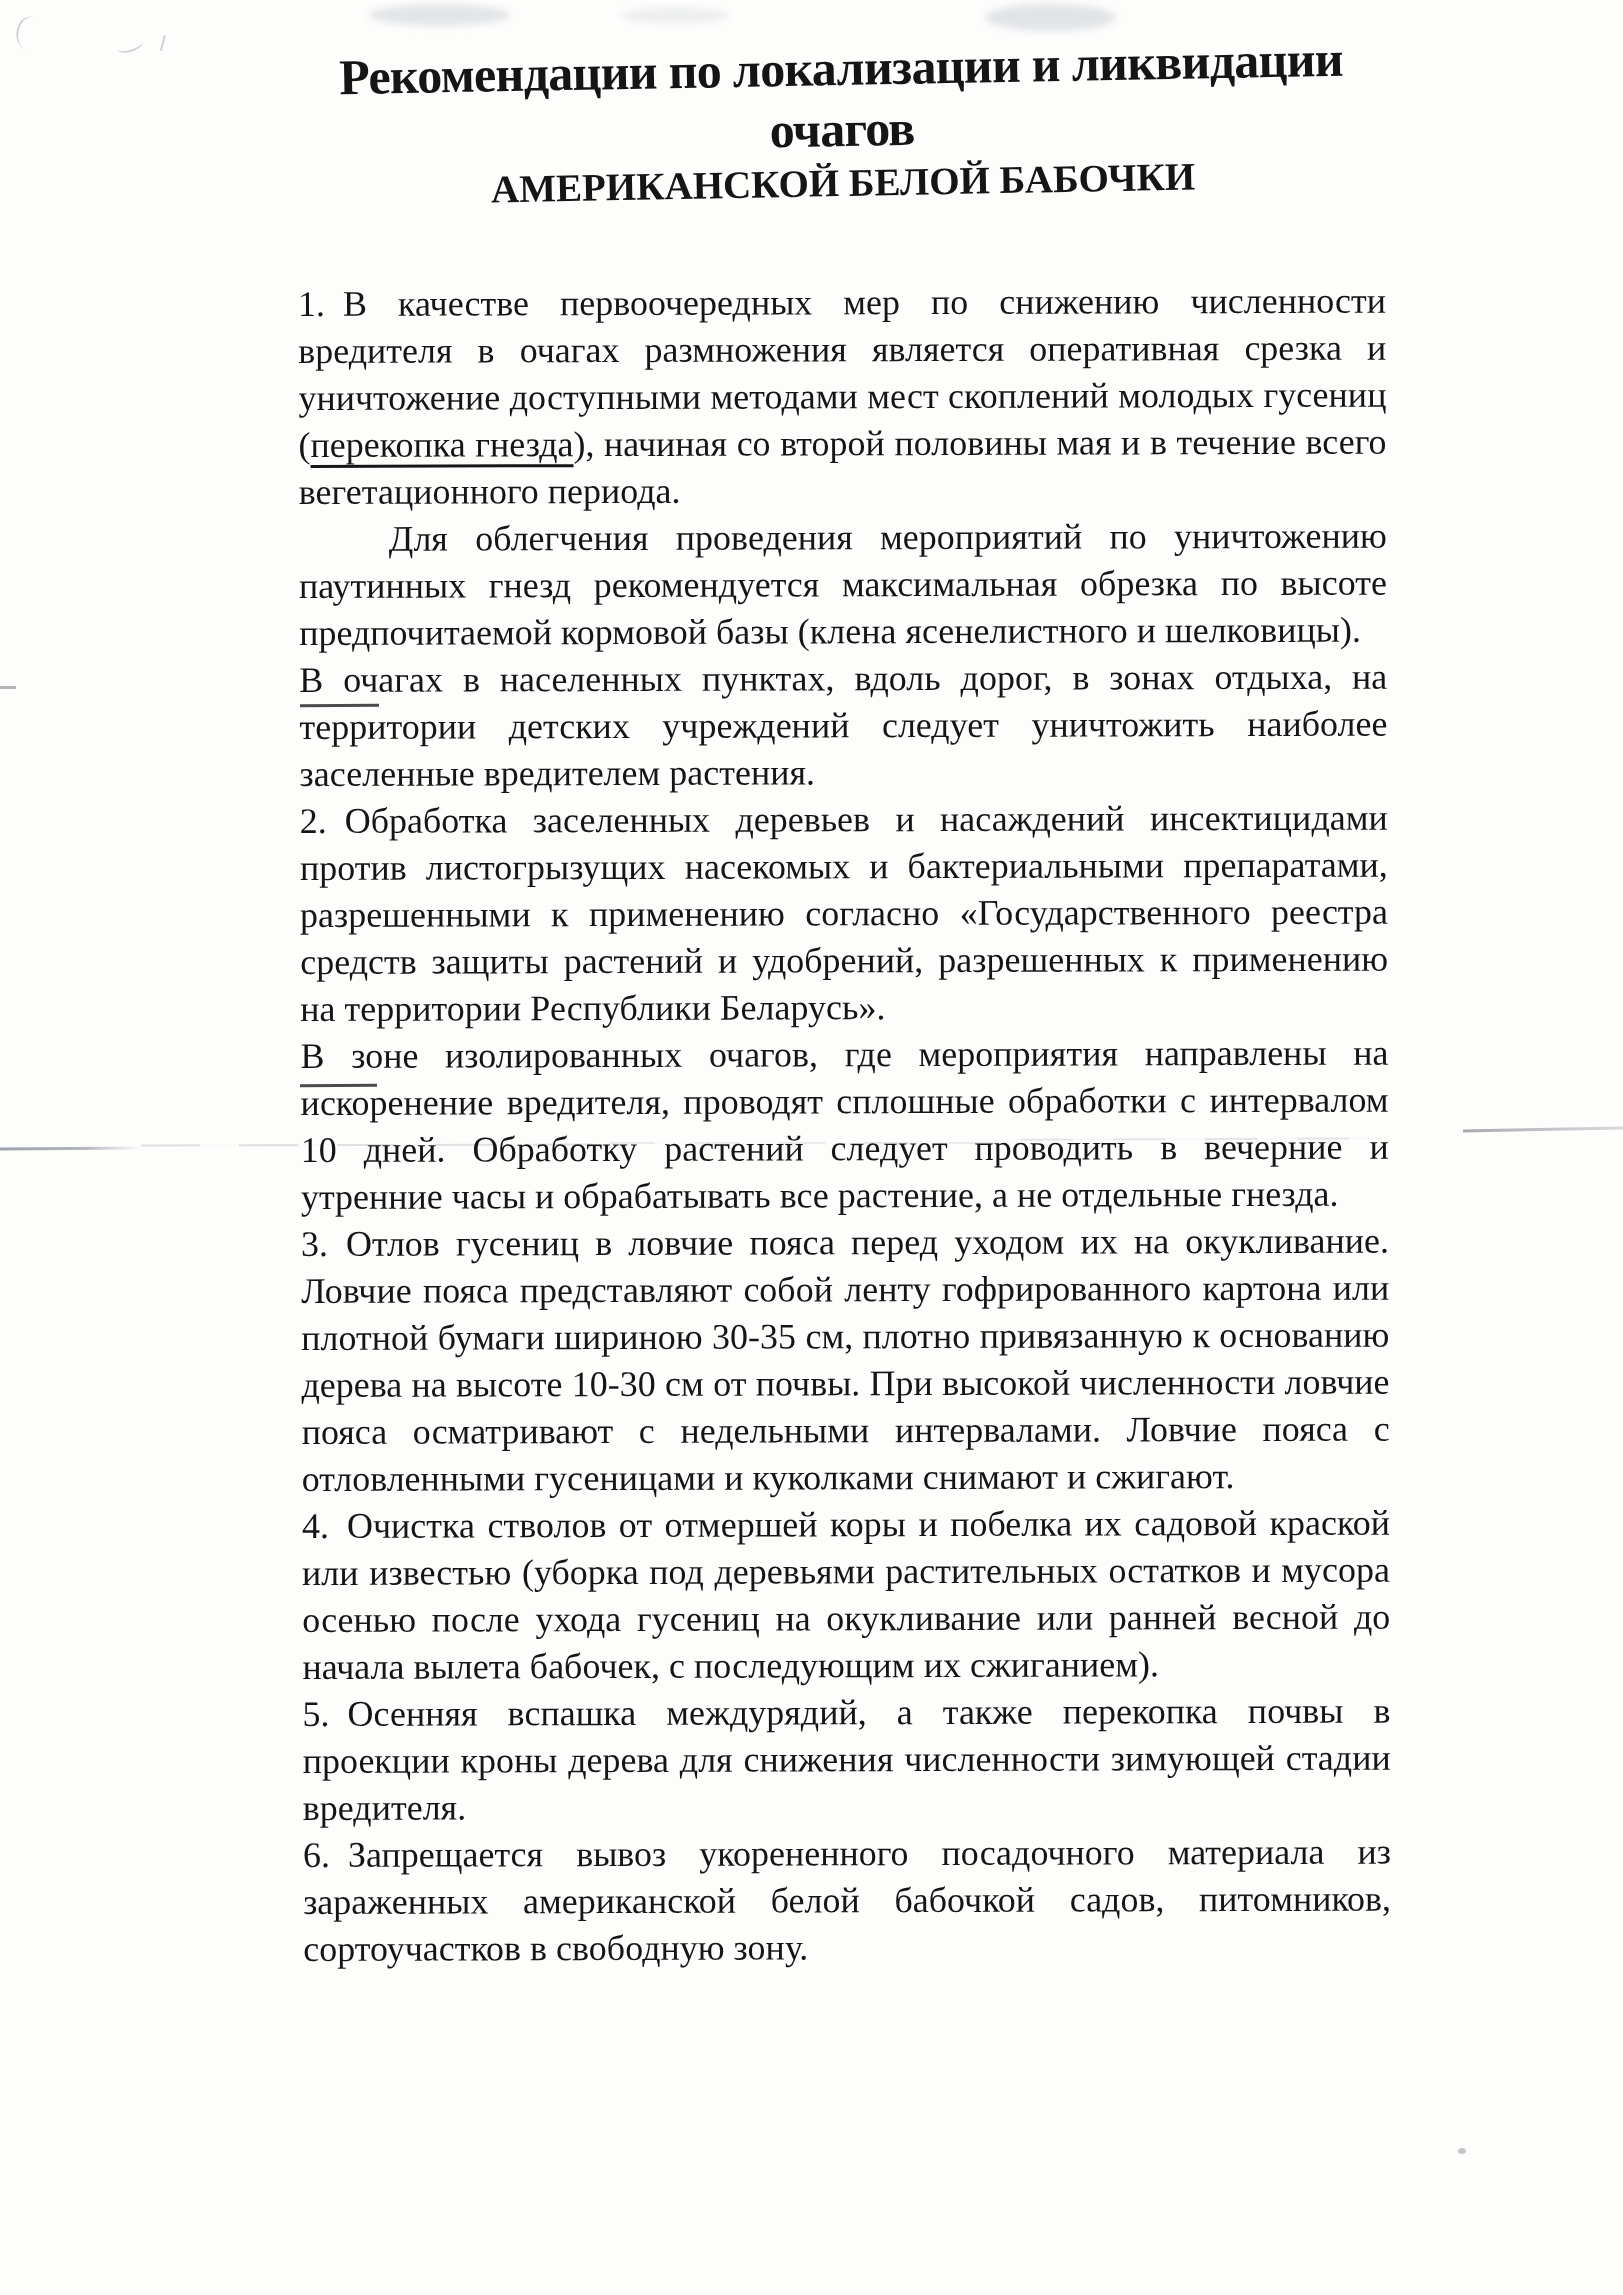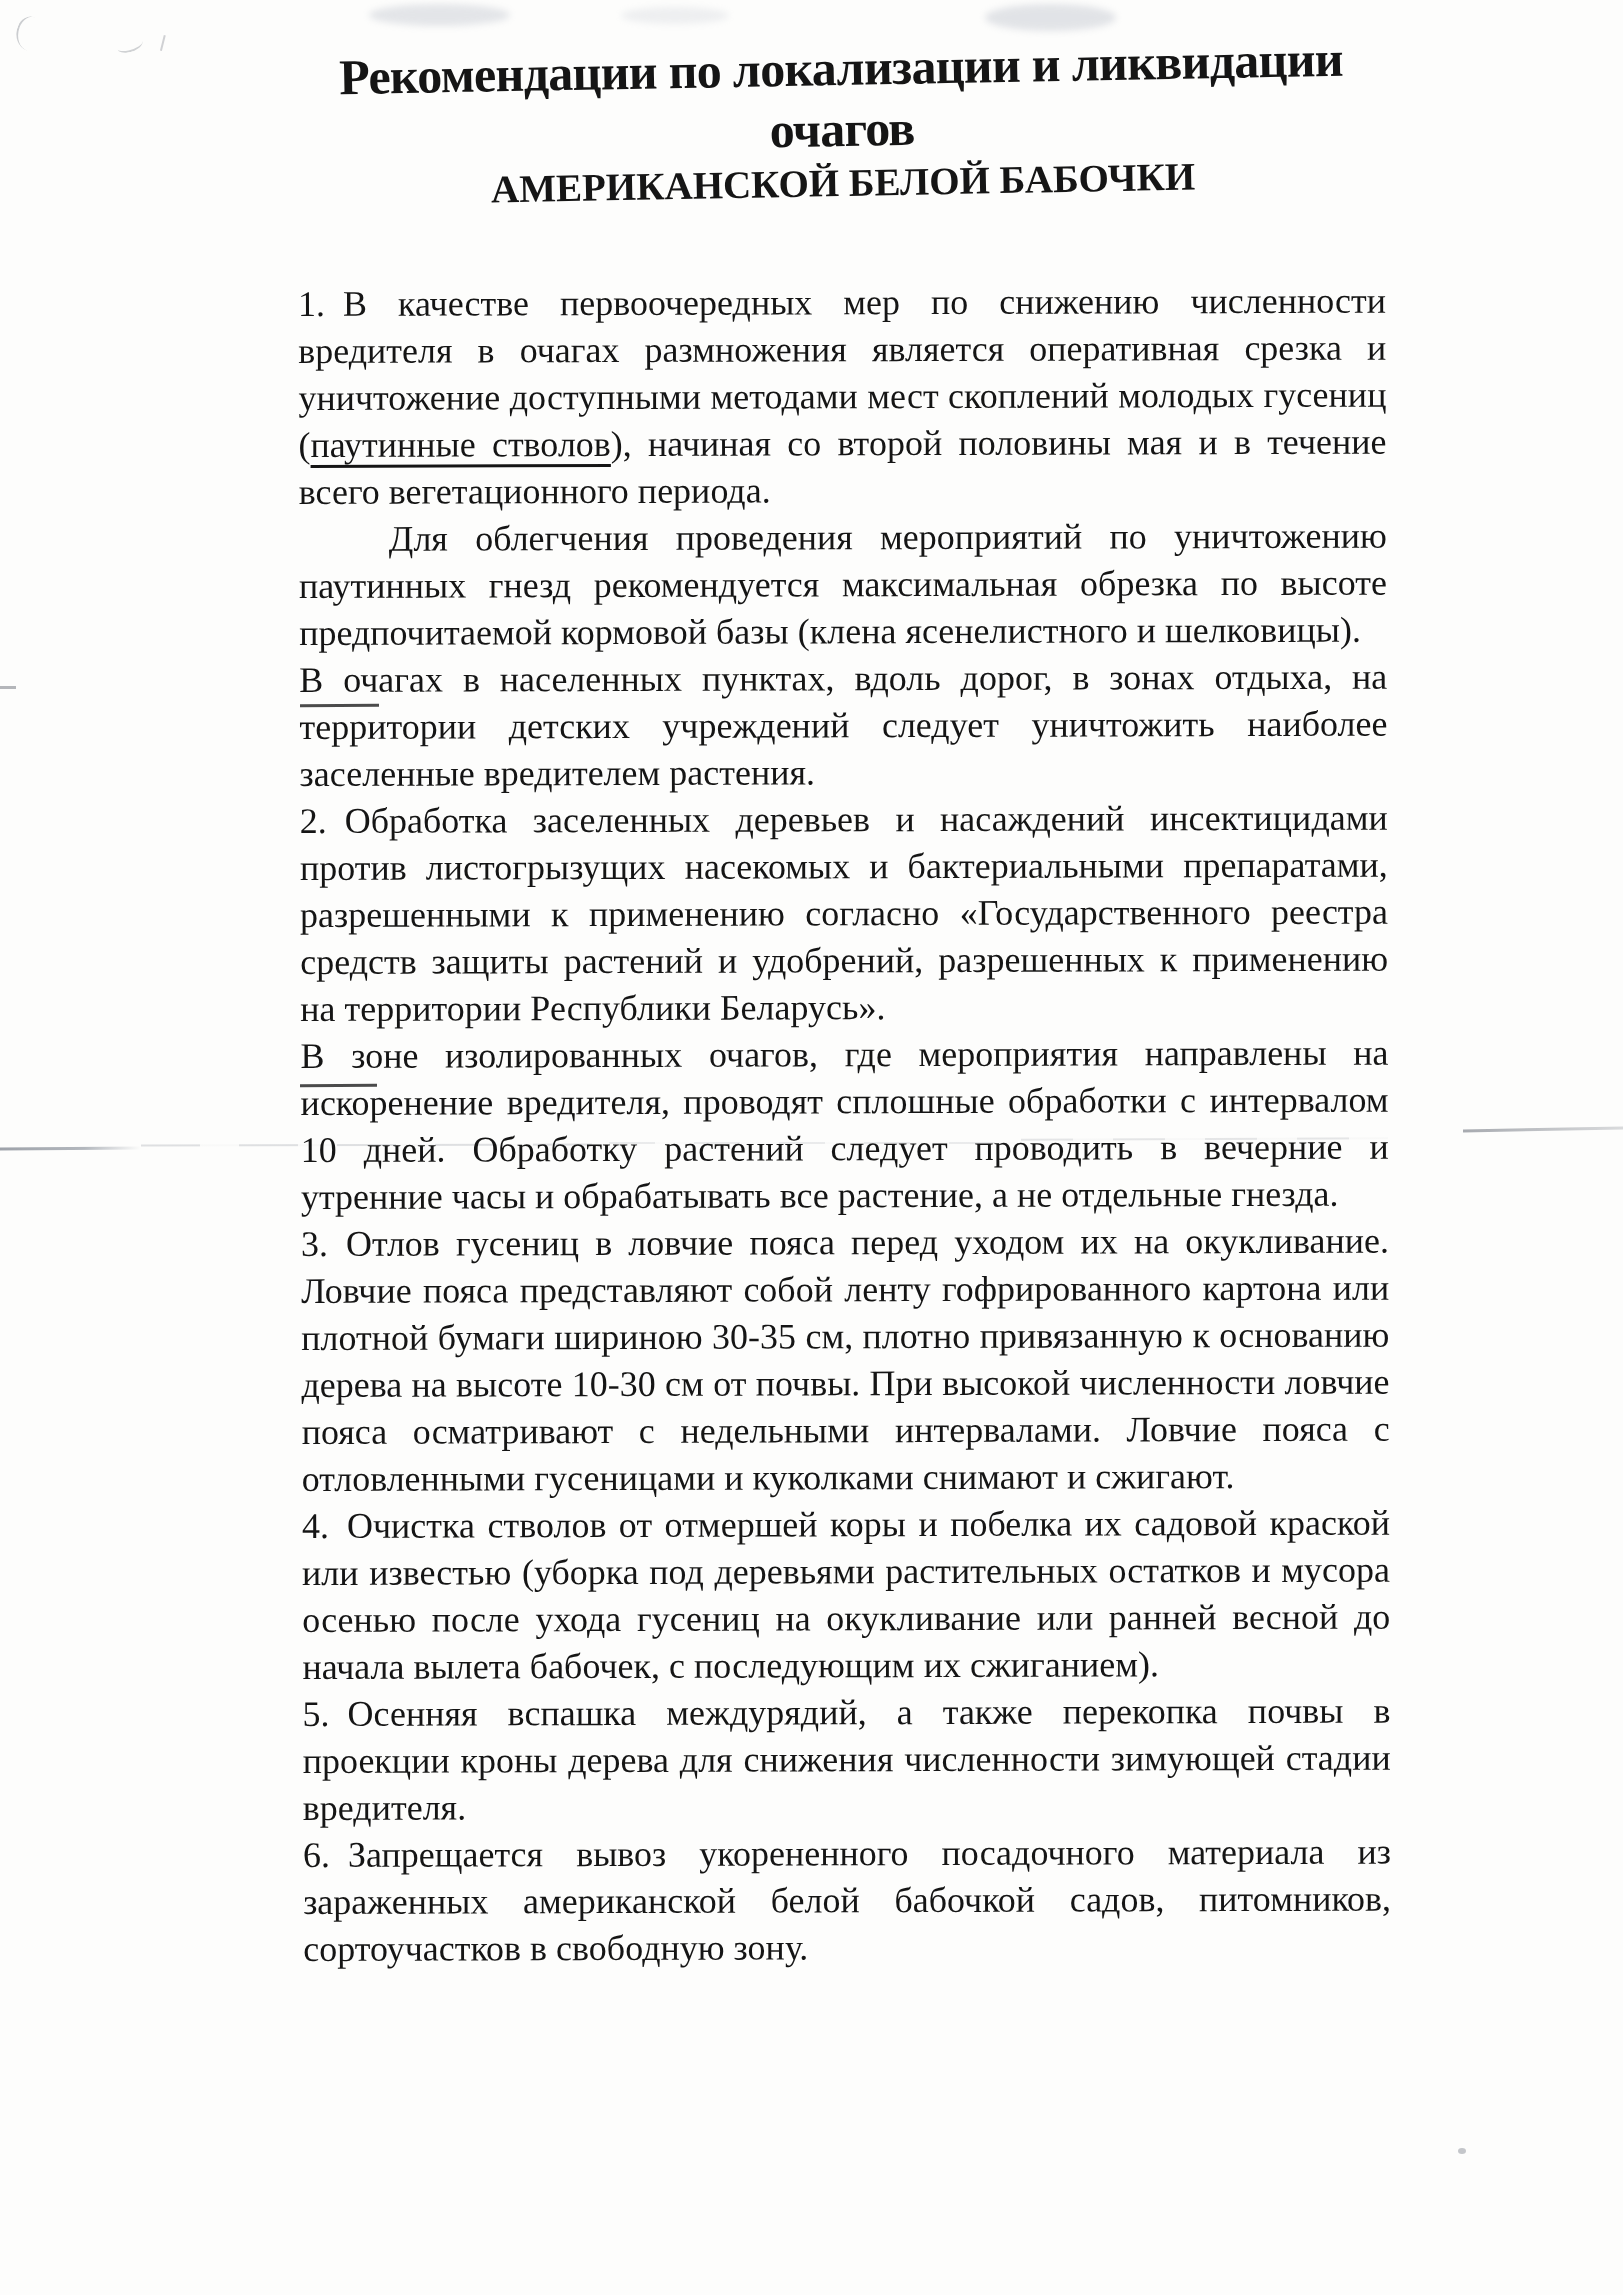--- a/index.html
+++ b/index.html
@@ -127,21 +127,21 @@
   <div class="ink-underline-bit" id="ua1"></div>
   <div class="ink-underline-bit" id="ua2"></div>
 
   <header class="title-block">
     <h1 class="t1">Рекомендации по локализации и ликвидации</h1>
     <h1 class="t2">очагов</h1>
     <h2 class="t3">АМЕРИКАНСКОЙ БЕЛОЙ БАБОЧКИ</h2>
   </header>
 
   <main class="body-text">
-    <p><span>1. В качестве первоочередных мер по снижению численности вредителя в очагах размножения является оперативная срезка и уничтожение доступными методами мест скоплений молодых гусениц (</span><span class="u">паутинные стволов</span><span>), начиная со второй половины мая и в течение всего вегетационного периода.</span></p>
+    <p><span>1. В качестве первоочередных мер по снижению численности вредителя в очагах размножения является оперативная срезка и уничтожение доступными методами мест скоплений молодых гусениц (</span><span class="u">перекопка гнезда</span><span>), начиная со второй половины мая и в течение всего вегетационного периода.</span></p>
     <p class="indent"><span>Для облегчения проведения мероприятий по уничтожению паутинных гнезд рекомендуется максимальная обрезка по высоте предпочитаемой кормовой базы (клена ясенелистного и шелковицы).</span></p>
     <p><span>В очагах в населенных пунктах, вдоль дорог, в зонах отдыха, на территории детских учреждений следует уничтожить наиболее заселенные вредителем растения.</span></p>
     <p><span>2. Обработка заселенных деревьев и насаждений инсектицидами против листогрызущих насекомых и бактериальными препаратами, разрешенными к применению согласно «Государственного реестра средств защиты растений и удобрений, разрешенных к применению на территории Республики Беларусь».</span></p>
     <p><span>В зоне изолированных очагов, где мероприятия направлены на искоренение вредителя, проводят сплошные обработки с интервалом 10 дней. Обработку растений следует проводить в вечерние и утренние часы и обрабатывать все растение, а не отдельные гнезда.</span></p>
     <p><span>3. Отлов гусениц в ловчие пояса перед уходом их на окукливание. Ловчие пояса представляют собой ленту гофрированного картона или плотной бумаги шириною 30-35 см, плотно привязанную к основанию дерева на высоте 10-30 см от почвы. При высокой численности ловчие пояса осматривают с недельными интервалами. Ловчие пояса с отловленными гусеницами и куколками снимают и сжигают.</span></p>
     <p><span>4. Очистка стволов от отмершей коры и побелка их садовой краской или известью (уборка под деревьями растительных остатков и мусора осенью после ухода гусениц на окукливание или ранней весной до начала вылета бабочек, с последующим их сжиганием).</span></p>
     <p><span>5. Осенняя вспашка междурядий, а также перекопка почвы в проекции кроны дерева для снижения численности зимующей стадии вредителя.</span></p>
     <p><span>6. Запрещается вывоз укорененного посадочного материала из зараженных американской белой бабочкой садов, питомников, сортоучастков в свободную зону.</span></p>
   </main>
 

